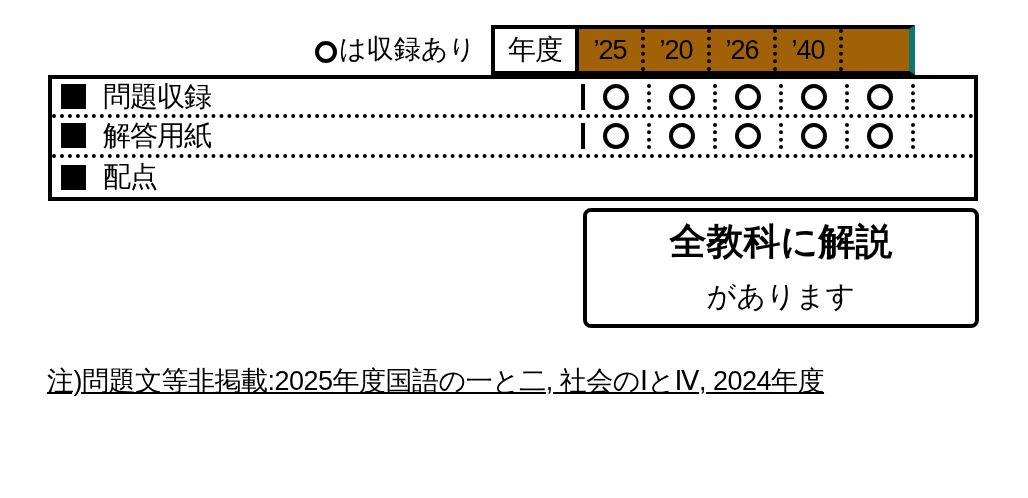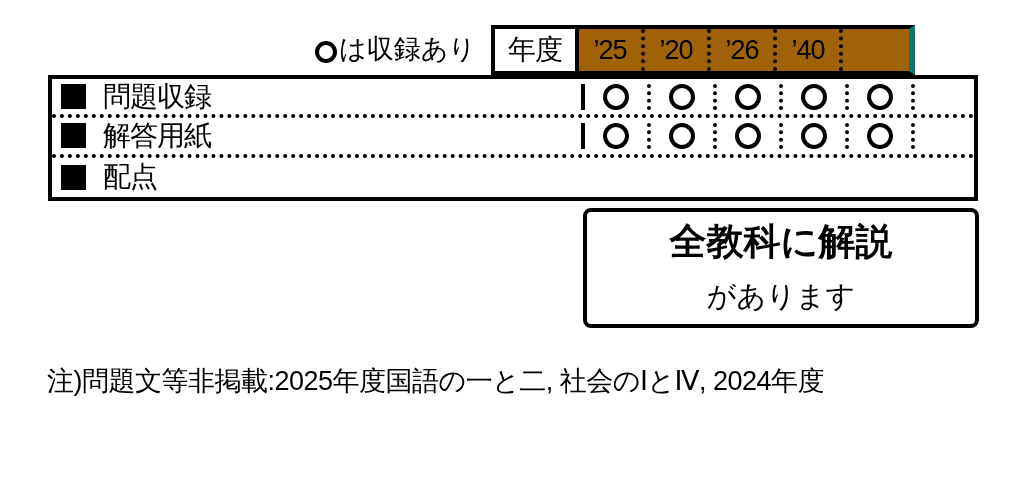--- a/index.html
+++ b/index.html
@@ -196,20 +196,21 @@
     left: 47px;
     top: 364px;
     width: 940px;
     font-size: 27px;
     line-height: 1.32;
     letter-spacing: -0.5px;
     white-space: nowrap;
   }
   .footnote div {
     height: 36px;
+    text-decoration: underline;
   }
 </style>
 </head>
 <body>
 
 <div class="legend">
   <span class="o-glyph"></span>
   <span>は収録あり</span>
 </div>
 

